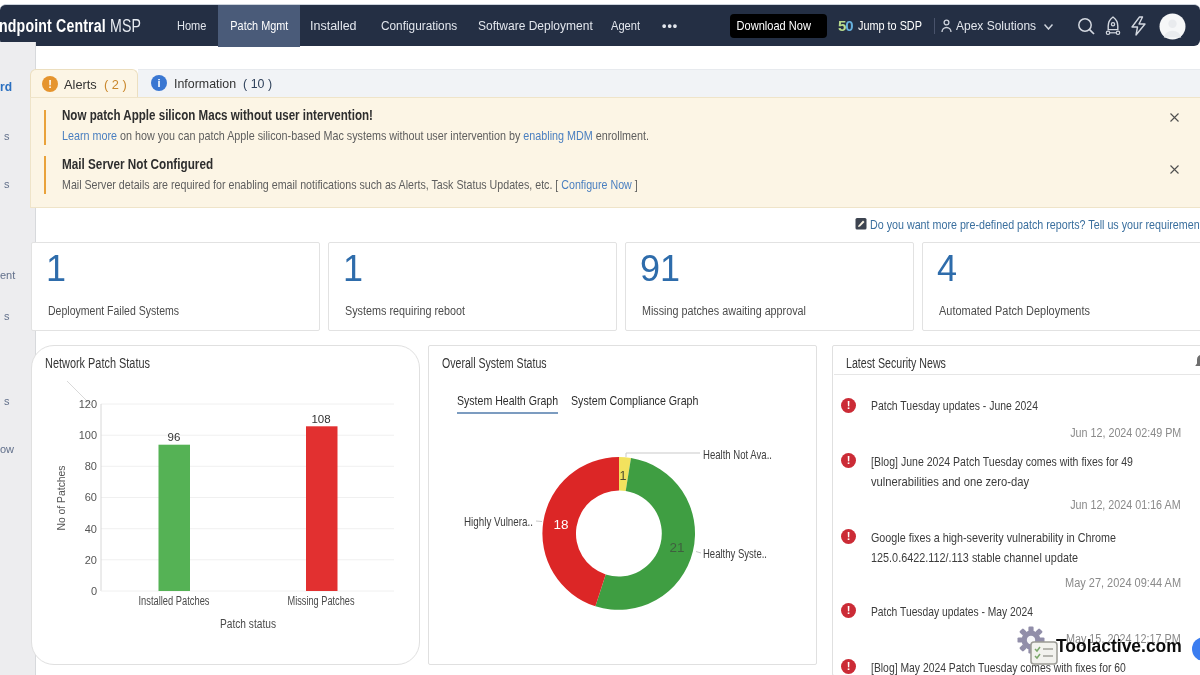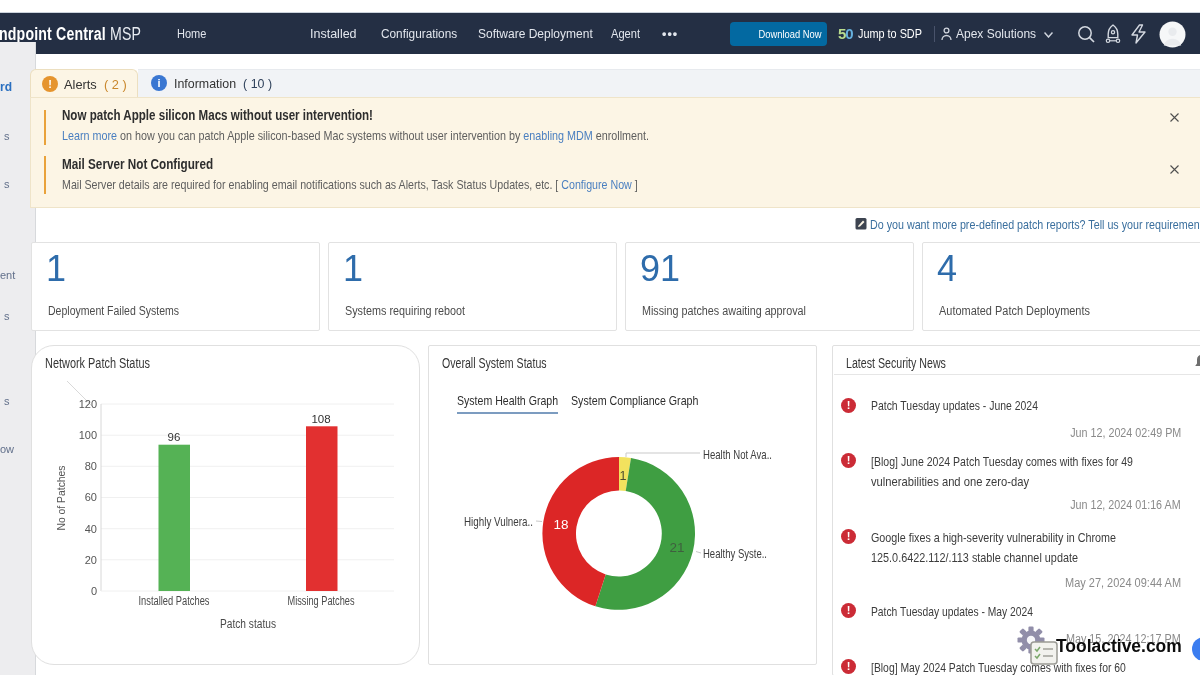--- a/index.html
+++ b/index.html
@@ -1,25 +1,25 @@
 <!DOCTYPE html>
 <html><head>
 <meta charset="utf-8">
 <style>
   html,body{margin:0;padding:0;}
   body{width:1200px;height:675px;overflow:hidden;position:relative;background:#fff;
        font-family:"Liberation Sans",sans-serif;}
   .abs{position:absolute;}
   
-  #nav{left:0;top:12px;width:1200px;height:42px;background:#242f44;border-top:1px solid #ccd3dc;box-sizing:border-box;}
+  #nav{left:0;top:4px;width:1200px;height:42px;background:#242f44;border-top:1px solid #ccd3dc;box-sizing:border-box;border-radius:6px;}
   .navitem{position:absolute;top:0;height:42px;line-height:42px;color:#e2e6ed;font-size:12.5px;white-space:nowrap;transform-origin:0 50%;}
   #logo{position:absolute;left:-1px;top:0;height:42px;line-height:43px;color:#fff;font-size:17.5px;font-weight:bold;white-space:nowrap;letter-spacing:.2px;transform:scaleX(.808);transform-origin:0 50%;}
   #logo .msp{font-weight:normal;color:#e8ecf2;}
   #pmgmt{left:218px;width:82px;background:#4a5b79;text-align:center;color:#fff;}
-  #dlbtn{position:absolute;left:730px;top:9px;width:97px;height:24px;background:#0369a1;border-radius:4px;color:#fff;font-size:11px;line-height:24px;text-align:right;}
+  #dlbtn{position:absolute;left:730px;top:9px;width:97px;height:24px;background:#000000;border-radius:4px;color:#fff;font-size:13px;line-height:24px;text-align:left;}
   .sep{position:absolute;top:13px;height:16px;width:1px;background:#49536b;}
   
   #sliver{left:0;top:42px;width:36px;height:633px;background:#ededef;border-right:1px solid #d7d9dc;box-sizing:border-box;}
   .sfrag{position:absolute;left:0px;font-size:11px;color:#62708b;white-space:nowrap;}
   
   #tabstrip{left:138px;top:69px;width:1062px;height:28px;background:#f1f3f6;border-top:1px solid #e7eaee;box-sizing:border-box;}
   #tabalert{left:30px;top:69px;width:108px;height:29px;background:#fcf5e5;border:1px solid #ecdfc0;border-bottom:none;border-radius:6px 6px 0 0;box-sizing:border-box;}
   .cicon{position:absolute;width:16px;height:16px;border-radius:50%;color:#fff;font-size:11px;font-weight:bold;text-align:center;line-height:16px;}
   #apanel{left:30px;top:97px;width:1190px;height:111px;background:#fcf5e5;border:1px solid #efe4c9;box-sizing:border-box;}
   .abar{position:absolute;left:12.5px;width:2.5px;background:#e9a23b;}
@@ -41,20 +41,21 @@
   
   #wmtext{position:absolute;left:1056px;top:636px;font-size:18px;transform:scaleX(.97);transform-origin:0 0;font-weight:bold;color:#0c0c0c;letter-spacing:0px;white-space:nowrap;}
   #helpcircle{position:absolute;left:1192px;top:637px;width:24px;height:24px;border-radius:50%;background:#3b7df0;}
 </style>
 </head>
 <body>
 
 <div class="abs" id="nav">
   <div id="logo">ndpoint Central <span class="msp">MSP</span></div>
   <div class="navitem" style="left:177px;transform:scaleX(.88);">Home</div>
+  <div class="navitem" id="pmgmt"><span style="display:inline-block;transform:scaleX(.87);">Patch Mgmt</span></div>
   <div class="navitem" style="left:310px;">Installed</div>
   <div class="navitem" style="left:381px;transform:scaleX(.945);">Configurations</div>
   <div class="navitem" style="left:478px;transform:scaleX(.96);">Software Deployment</div>
   <div class="navitem" style="left:611px;transform:scaleX(.89);">Agent</div>
   <div class="navitem" style="left:662px;letter-spacing:1px;font-weight:bold;">•••</div>
   <div id="dlbtn"><span style="display:inline-block;transform:scaleX(.85);">Download Now</span></div>
   <div class="abs" style="left:838px;top:0;height:42px;line-height:42px;font-size:15px;font-weight:bold;letter-spacing:-1px;"><span style="color:#b9dc8e;">5</span><span style="color:#66b0de;">0</span></div>
   <div class="navitem" style="left:858px;color:#fff;font-size:13px;transform:scaleX(.835);">Jump to SDP</div>
   <div class="sep" style="left:934px;"></div>
   <svg class="abs" style="left:941px;top:14px;" width="11" height="14" viewBox="0 0 11 14">

